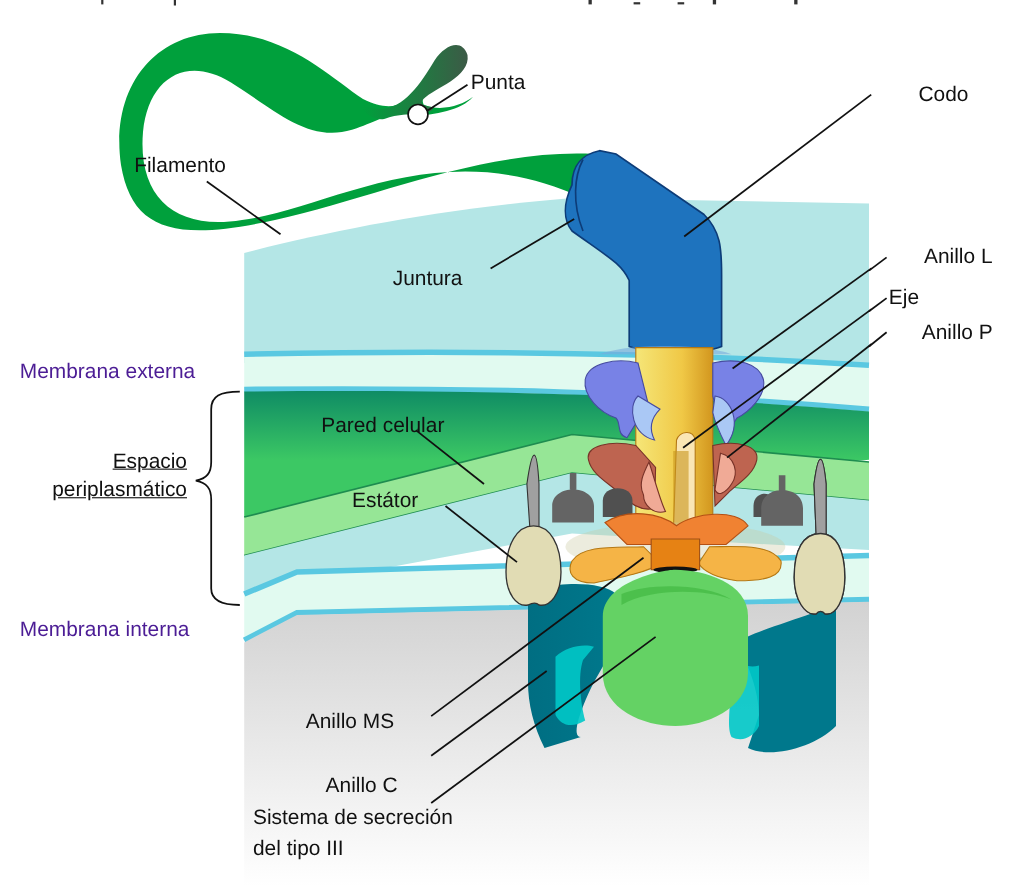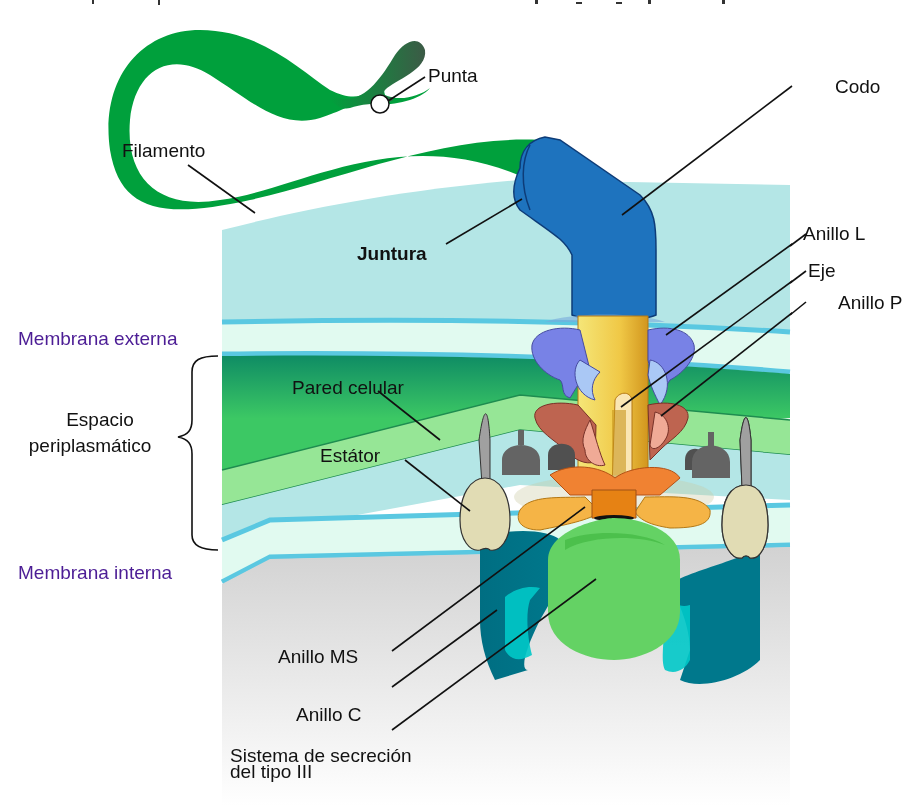--- a/index.html
+++ b/index.html
@@ -1,20 +1,20 @@
 <!DOCTYPE html>
 <html><head>
 <meta charset="utf-8">
 <style>
   html, body { margin: 0; padding: 0; background: #ffffff; }
   body { width: 921px; height: 806px; overflow: hidden; position: relative; font-family: "Liberation Sans", sans-serif; }
   #stage { position: absolute; left: 0; top: 0; width: 921px; height: 690px; }
   .lbl { position: absolute; font-size: 19px; color: #111; white-space: nowrap; line-height: 22px; }
   .lbl.blue { color: #4c1d95; }
-  .lbl.right { text-align: center; }
+  .lbl.right { text-align: right; text-decoration: underline; }
 </style>
 </head>
 <body>
 
 <div id="stage">
 <svg width="921" height="806" viewBox="0 0 921 806" xmlns="http://www.w3.org/2000/svg">
   <defs>
     <linearGradient id="wallGrad" x1="0" y1="0" x2="0" y2="1">
       <stop offset="0" stop-color="#0f8c64"></stop>
       <stop offset="0.55" stop-color="#3cc864"></stop>
@@ -171,27 +171,27 @@
   <g>
     <path d="M740,440 C744,410 748,410 751,440 L751,488 L742,488 Z" fill="#a0a0a0" stroke="#333" stroke-width="1"></path>
     <path d="M746,485 C730,485 722,500 722,525 C722,545 732,560 742,558 C744,555 748,555 750,558 C760,560 768,545 768,525 C768,500 760,485 746,485 Z" fill="#e1dcb4" stroke="#333" stroke-width="1.2"></path>
   </g>
 </svg>
 
 
 <div class="lbl" style="left:428px;top:65px;">Punta</div>
 <div class="lbl" style="left:795px;top:76px;margin-left:40px;">Codo</div>
 <div class="lbl" style="left:122px;top:140px;">Filamento</div>
-<div class="lbl" style="left:357px;top:243px;font-weight:bold;">Juntura</div>
-<div class="lbl" style="left:803px;top:223px;">Anillo L</div>
+<div class="lbl" style="left:357px;top:243px;">Juntura</div>
+<div class="lbl" style="left:840px;top:223px;">Anillo L</div>
 <div class="lbl" style="left:808px;top:260px;">Eje</div>
 <div class="lbl" style="left:838px;top:292px;">Anillo P</div>
 <div class="lbl blue" style="left:18px;top:328px;">Membrana externa</div>
 <div class="lbl right" style="left:30px;top:409px;width:140px;">Espacio</div>
 <div class="lbl right" style="left:10px;top:435px;width:160px;">periplasmático</div>
 <div class="lbl" style="left:292px;top:377px;">Pared celular</div>
 <div class="lbl" style="left:320px;top:445px;">Estátor</div>
 <div class="lbl blue" style="left:18px;top:562px;">Membrana interna</div>
 <div class="lbl" style="left:278px;top:646px;">Anillo MS</div>
 <div class="lbl" style="left:296px;top:704px;">Anillo C</div>
-<div class="lbl" style="left:230px;top:733px;margin-top:12px;">Sistema de secreción</div>
+<div class="lbl" style="left:230px;top:733px;">Sistema de secreción</div>
 <div class="lbl" style="left:230px;top:761px;">del tipo III</div>
 </div>
 
 </body></html>

